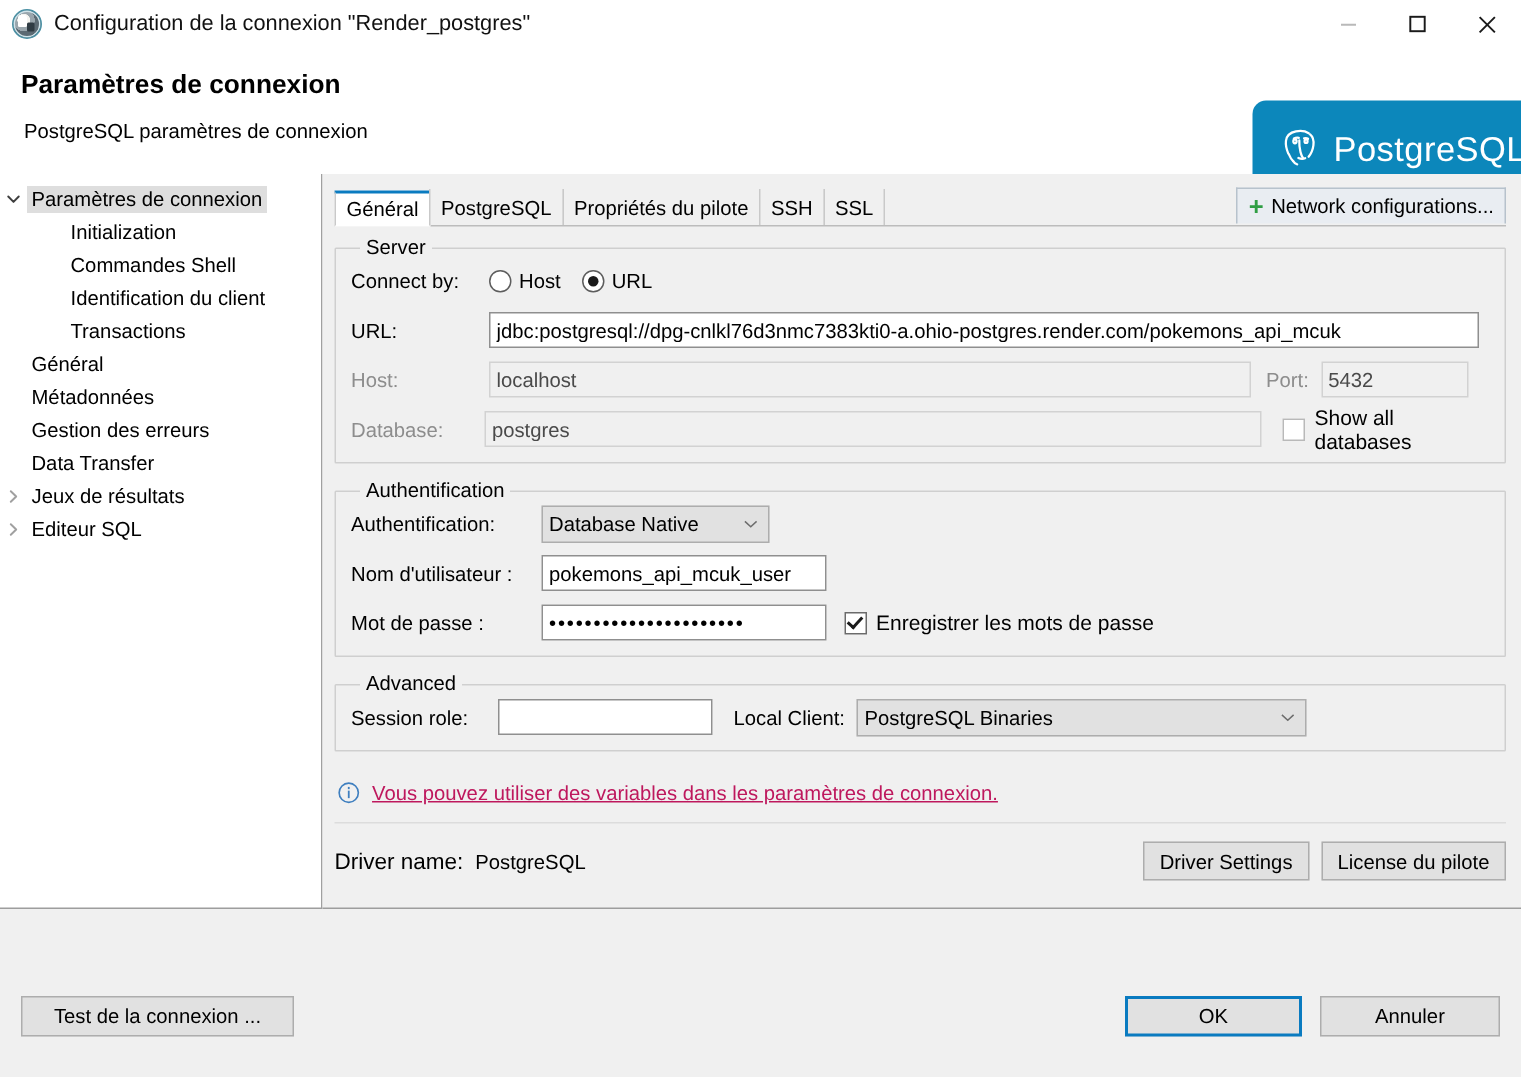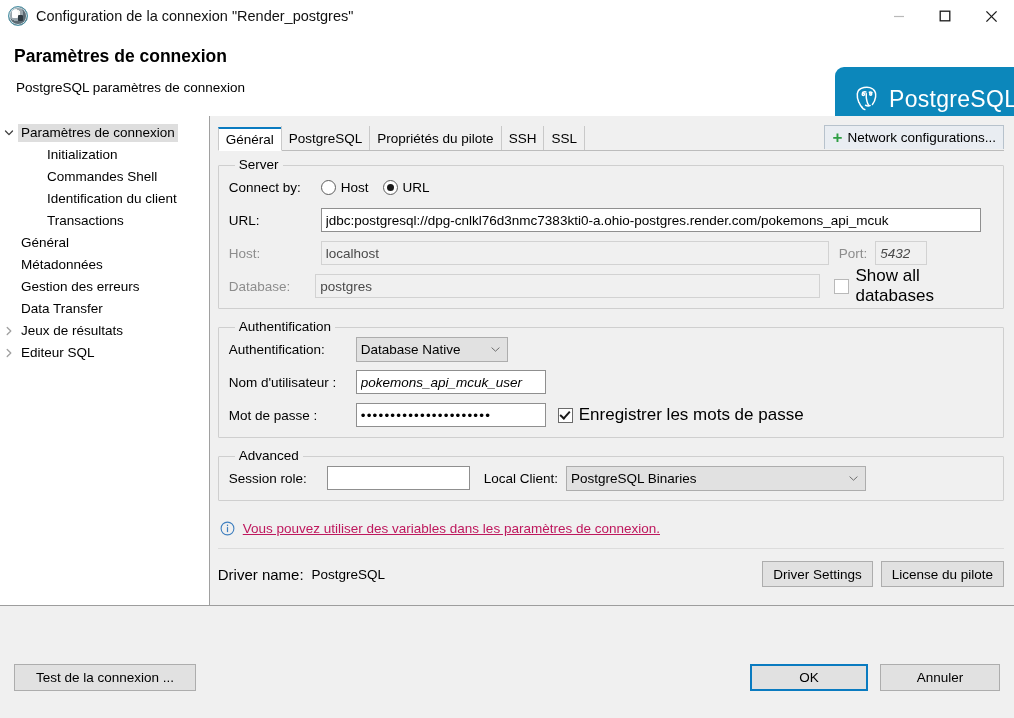--- a/index.html
+++ b/index.html
@@ -304,21 +304,21 @@
     content: "";
     position: absolute;
     left: 3px; top: 3px;
     width: 7px; height: 7px;
     border-radius: 50%;
     background: #1a1a1a;
   }
   .check {
     display: inline-flex;
     align-items: center;
-    font-size: 17px;
+    font-size: 14px;
     cursor: default;
   }
   .check .box {
     width: 13px; height: 13px;
     border: 1px solid #6b6b6b;
     background: #fff;
     margin-right: 6px;
     position: relative;
     flex: 0 0 auto;
   }
@@ -555,21 +555,21 @@
 
       <div class="grow">
         <span class="lbl" style="width:92px;">URL:</span>
         <input class="txt" style="width: 660px;" value="jdbc:postgresql://dpg-cnlkl76d3nmc7383kti0-a.ohio-postgres.render.com/pokemons_api_mcuk">
       </div>
 
       <div class="grow">
         <span class="lbl dim" style="width:92px;">Host:</span>
         <input class="txt disabled" style="width: 508px;" disabled="" value="localhost">
         <span class="lbl dim" style="margin-left:10px;">Port:</span>
-        <input class="txt disabled" style="width: 52px; margin-left: 8px; font-style: italic;" disabled="" value="5432">
+        <input class="txt disabled" style="width: 98px; margin-left: 8px;" disabled="" value="5432">
       </div>
 
       <div class="grow">
         <span class="lbl dim" style="width:92px;">Database:</span>
         <input class="txt disabled" style="width: 536px;" disabled="" value="postgres">
         <span class="check dim" style="margin-left:14px;">
           <span class="box"></span>
           <span>Show all databases</span>
         </span>
       </div>
@@ -583,21 +583,21 @@
         <span class="combo-wrap">
           <select class="combo" style="width:152px;" id="auth-select"><option>Database Native</option></select>
           <svg class="caret" viewBox="0 0 9 5">
               <path d="M0.6 0.6 L4.5 4.2 L8.4 0.6" fill="none" stroke="#6d6d6d" stroke-width="1"></path>
             </svg>
         </span>
       </div>
 
       <div class="grow">
         <span class="lbl" style="width:127px;">Nom d'utilisateur :</span>
-        <input class="txt" style="width: 190px; font-style: italic;" value="pokemons_api_mcuk_user">
+        <input class="txt" style="width: 190px;" value="pokemons_api_mcuk_user">
       </div>
 
       <div class="grow">
         <span class="lbl" style="width:127px;">Mot de passe :</span>
         <input class="txt" style="width: 190px; letter-spacing: 1.2px;" value="••••••••••••••••••••••">
         <span class="check on" style="margin-left:12px;">
           <span class="box"></span>
           <span>Enregistrer les mots de passe</span>
         </span>
       </div>

